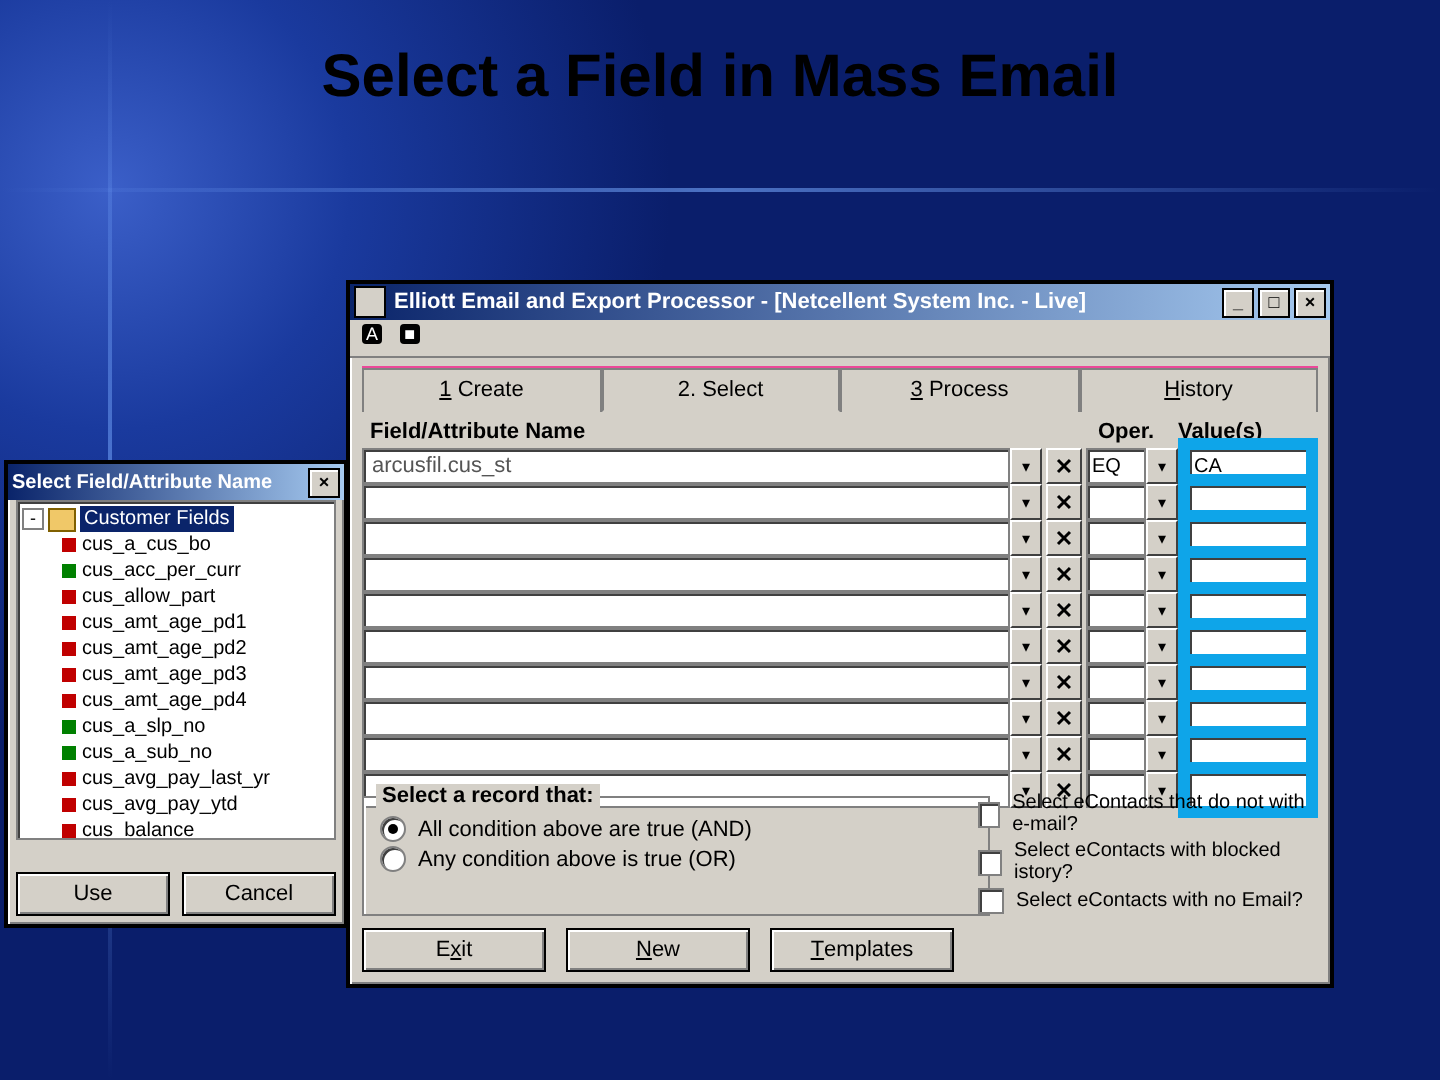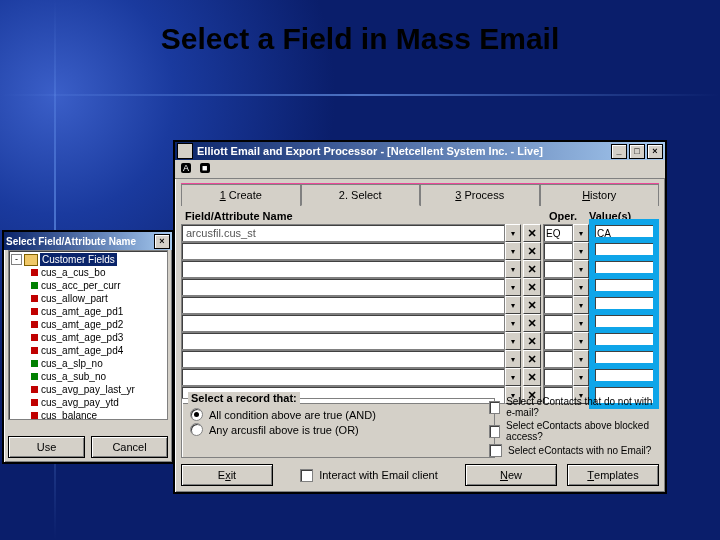--- a/index.html
+++ b/index.html
@@ -172,48 +172,44 @@
       </div>
 
     <div class="groupbox" style="left:6px;bottom:34px;width:296px;height:46px;padding:8px 8px 4px">
       <div class="grouplabel">Select a record that:</div>
       <div class="radio sel">
           <span class="r"></span>
           <span>All condition above are true (AND)</span>
         </div>
       <div class="radio">
           <span class="r"></span>
-          <span>Any arcusfil above is true (OR)</span>
+          <span>Any condition above is true (OR)</span>
         </div>
     </div>
 
     <div style="position:absolute;right:8px;bottom:34px;width:168px">
       <div class="check">
           <span class="c"></span>
           <span style="font-size:10px">Select eContacts that do not with e-mail?</span>
         </div>
       <div class="check">
           <span class="c"></span>
-          <span style="font-size:10px">Select eContacts above blocked access?</span>
+          <span style="font-size:10px">Select eContacts with blocked istory?</span>
         </div>
       <div class="check">
           <span class="c"></span>
           <span style="font-size:10px">Select eContacts with no Email?</span>
         </div>
     </div>
 
     <div style="position:absolute;left:6px;right:6px;bottom:6px;display:flex;align-items:center;gap:10px">
       <div class="btn" style="width:74px">
           <span>E</span>
           <span class="u">x</span>
           <span>it</span>
-        </div>
-      <div class="check" style="flex:1;justify-content:center">
-          <span class="c"></span>
-          <span>Interact with Email client</span>
         </div>
       <div class="btn" style="width:74px">
           <span class="u">N</span>
           <span>ew</span>
         </div>
       <div class="btn" style="width:74px">
           <span class="u">T</span>
           <span>emplates</span>
         </div>
     </div>

